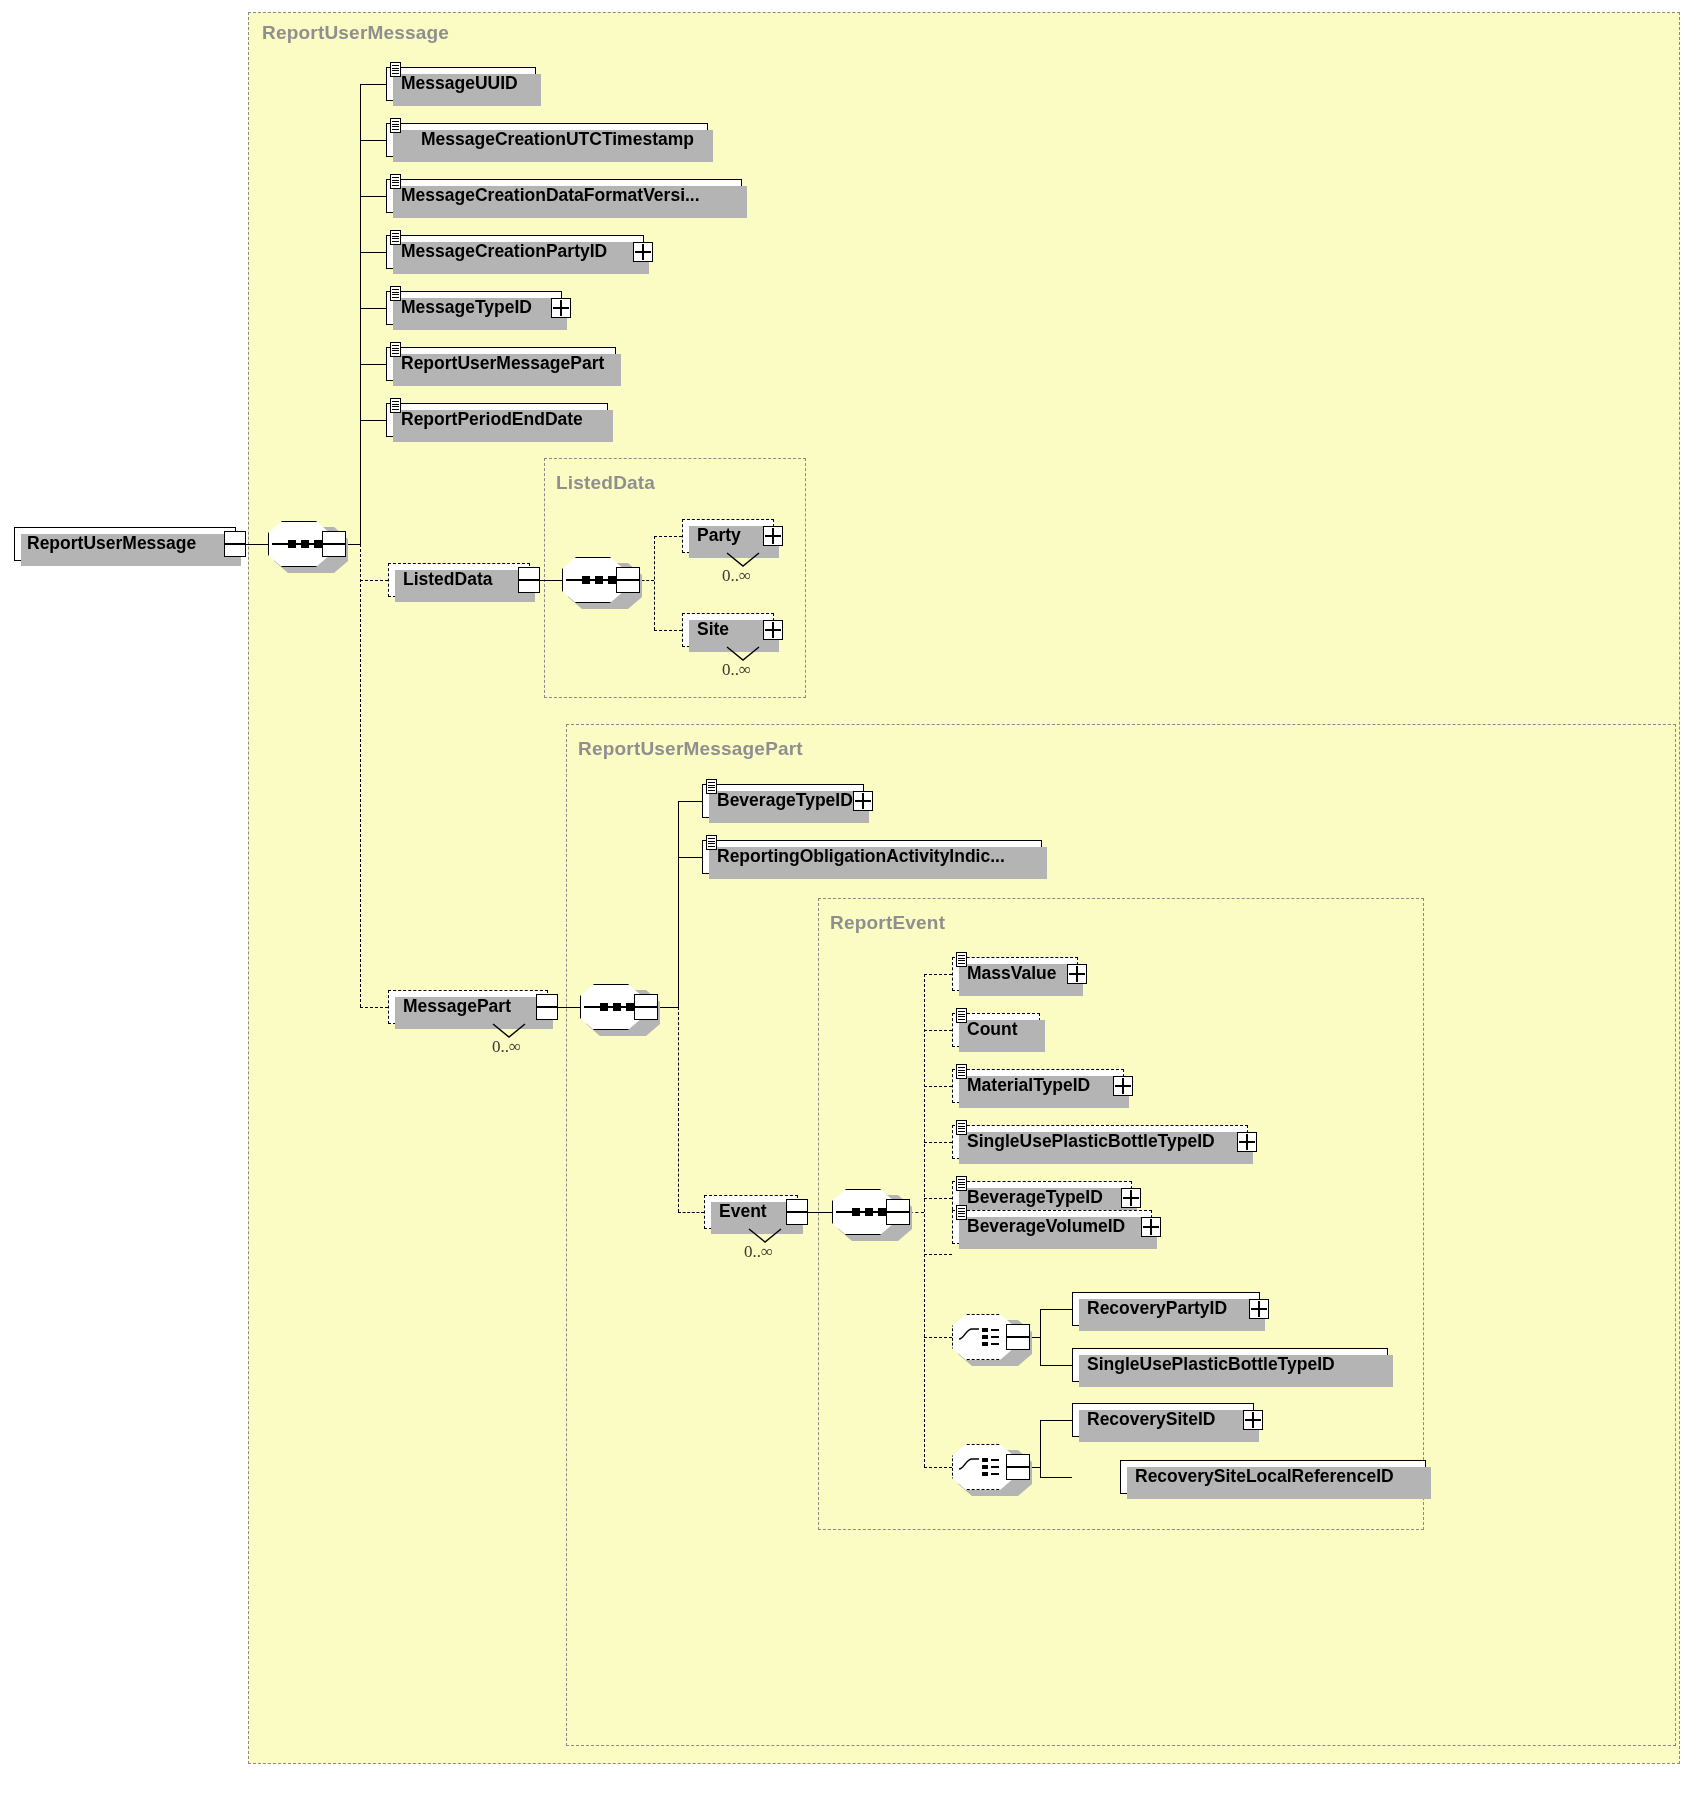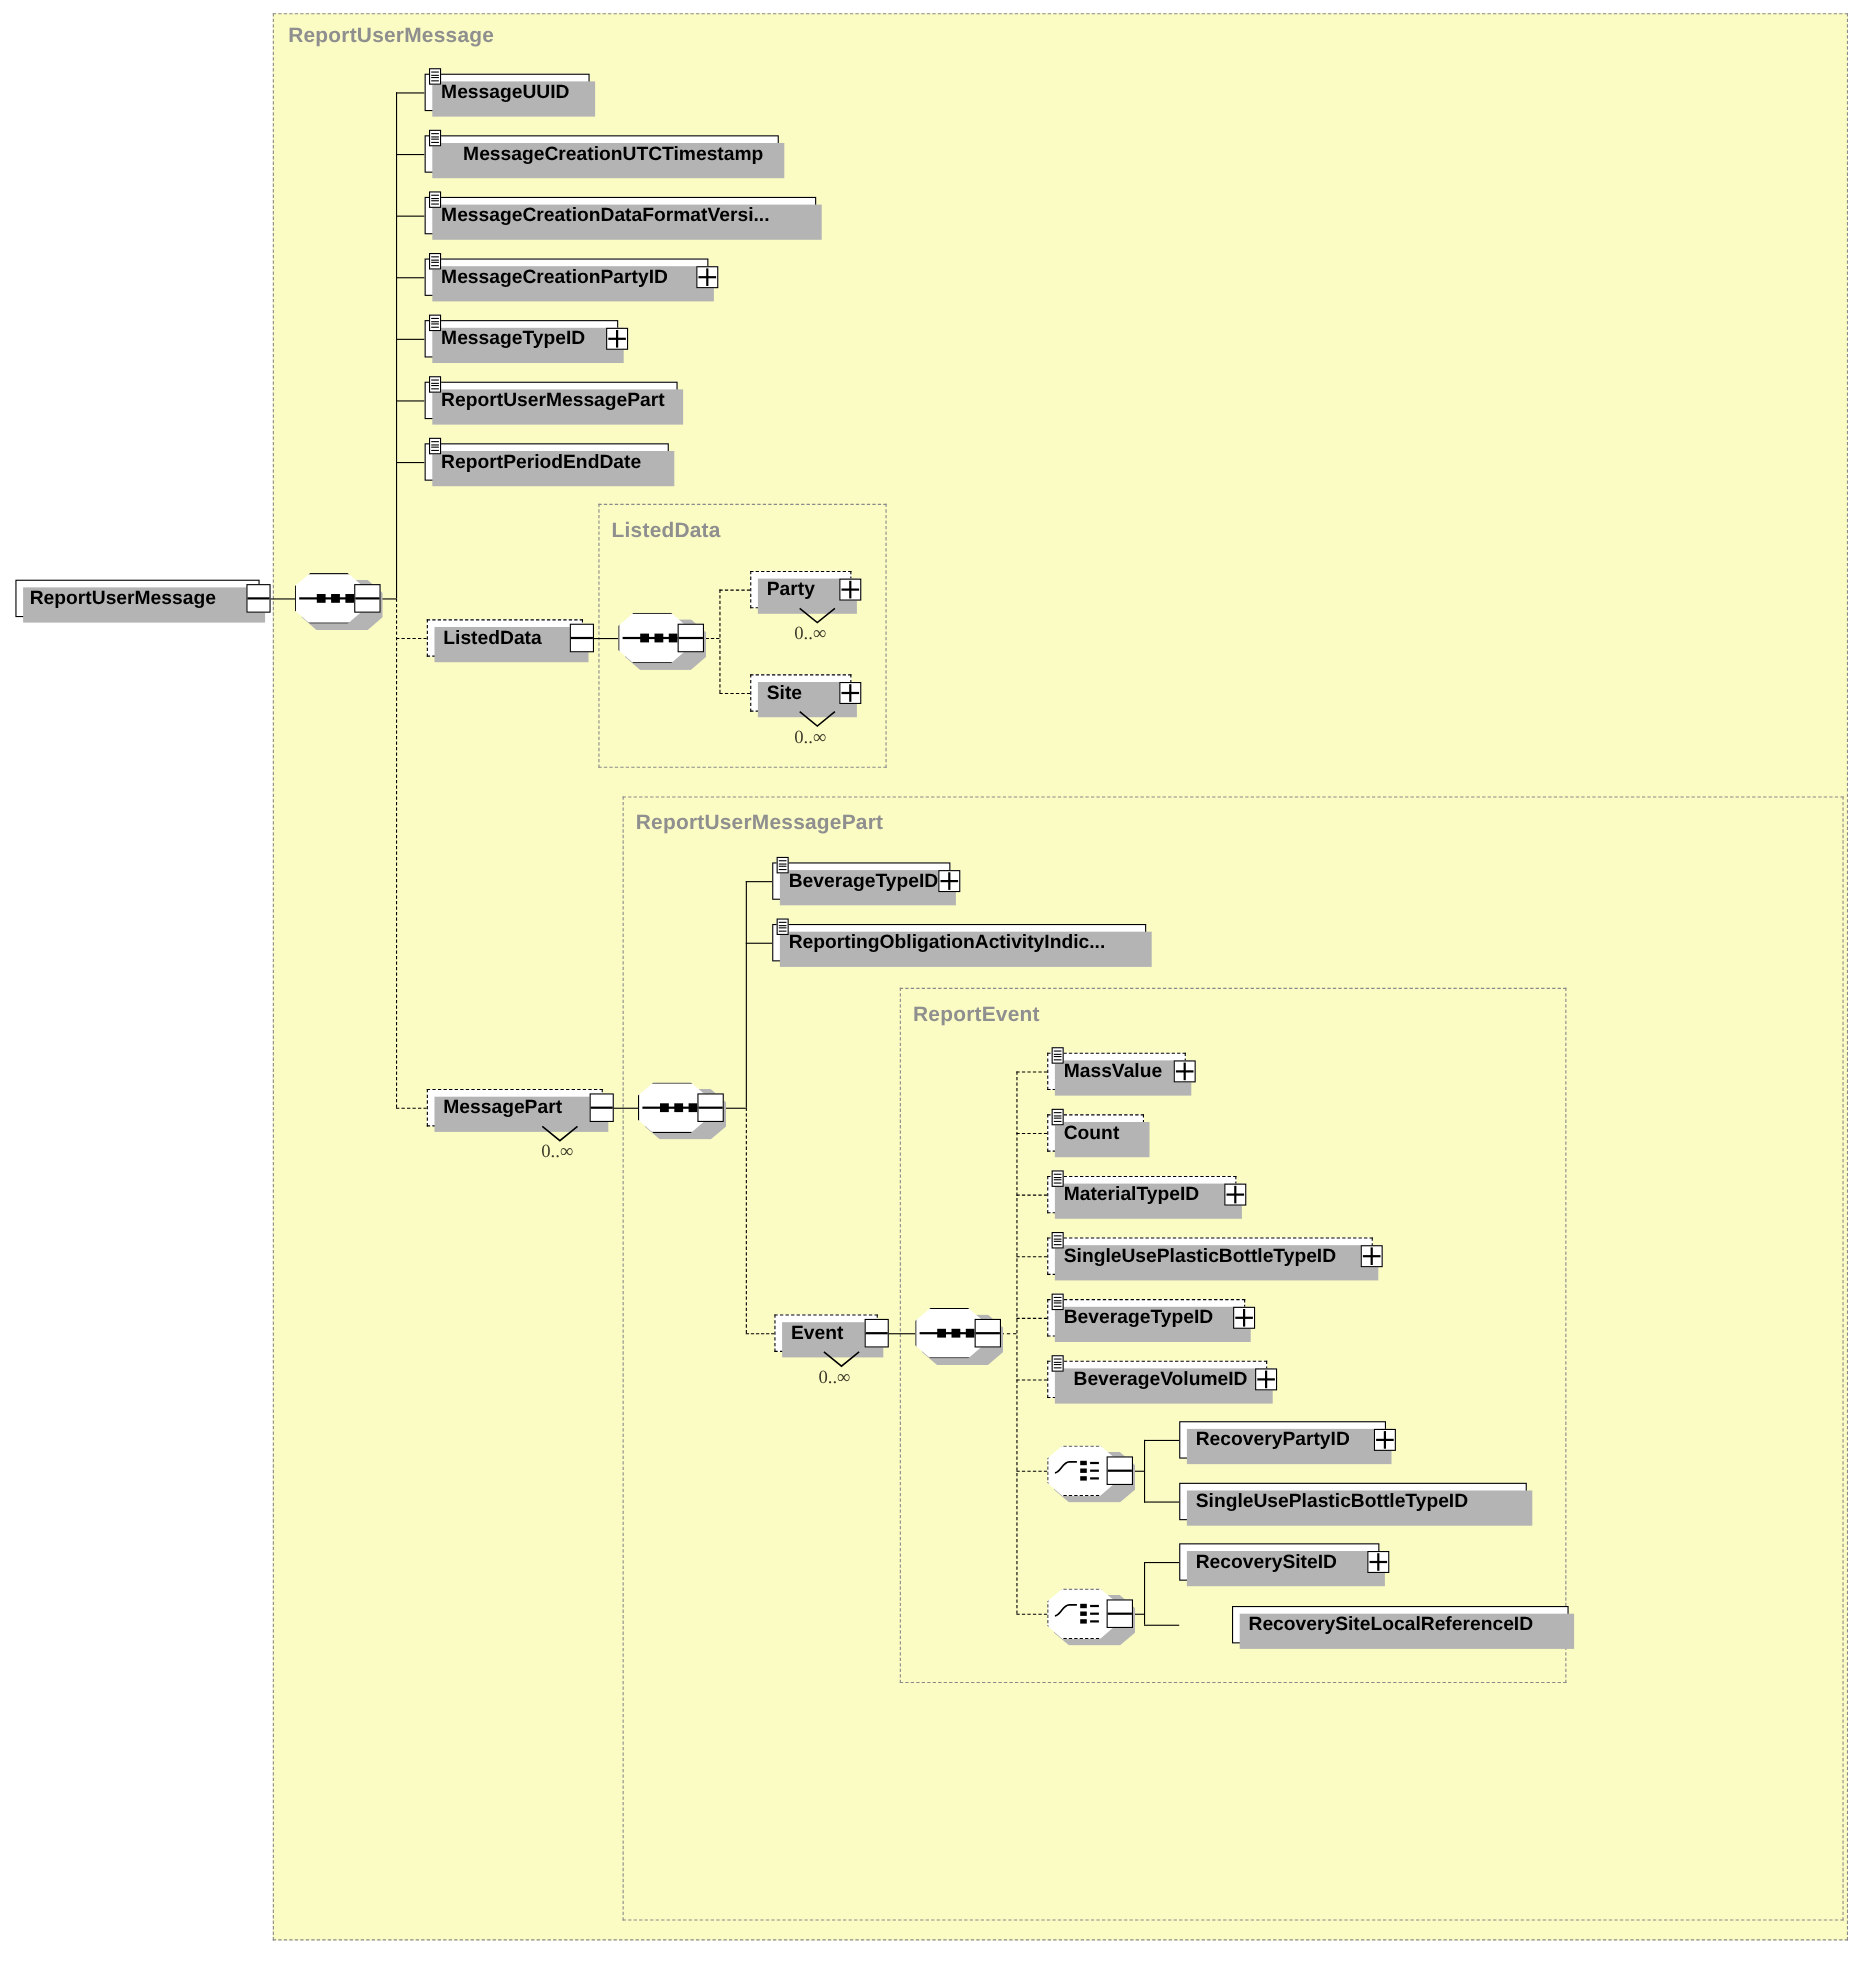--- a/index.html
+++ b/index.html
@@ -481,21 +481,21 @@
     <span class="lines-glyph">
         <i></i>
         <i></i>
         <i></i>
         <i></i>
       </span>
     <span class="label">BeverageTypeID</span>
     <span class="plus"></span>
   </div>
 
-  <div class="node optional" style="left:952px;top:1237px;width:200px;justify-content:center;">
+  <div class="node optional" style="left:952px;top:1210px;width:200px;">
     <span class="shadow"></span>
     <span class="lines-glyph">
         <i></i>
         <i></i>
         <i></i>
         <i></i>
       </span>
     <span class="label">BeverageVolumeID</span>
     <span class="plus"></span>
   </div>

